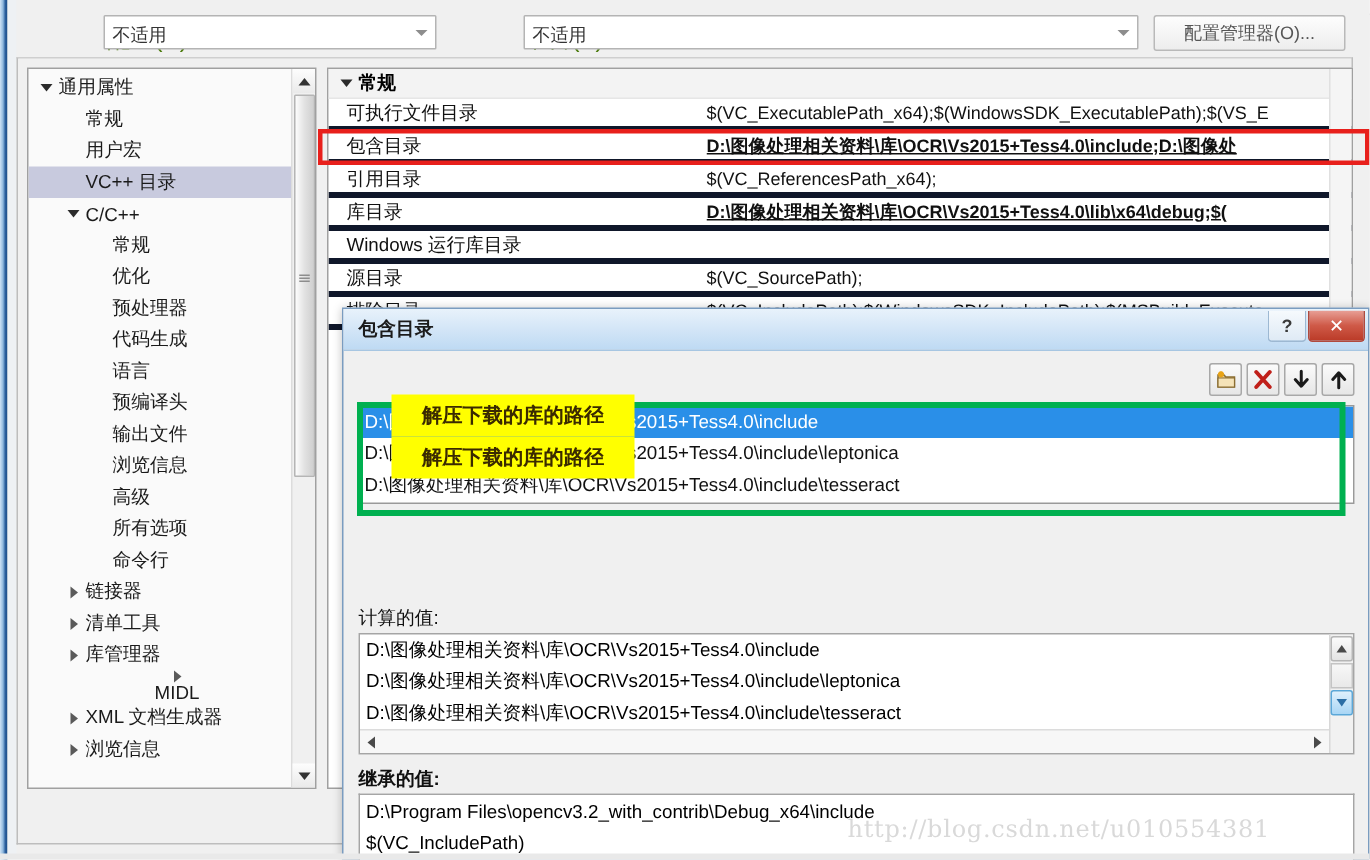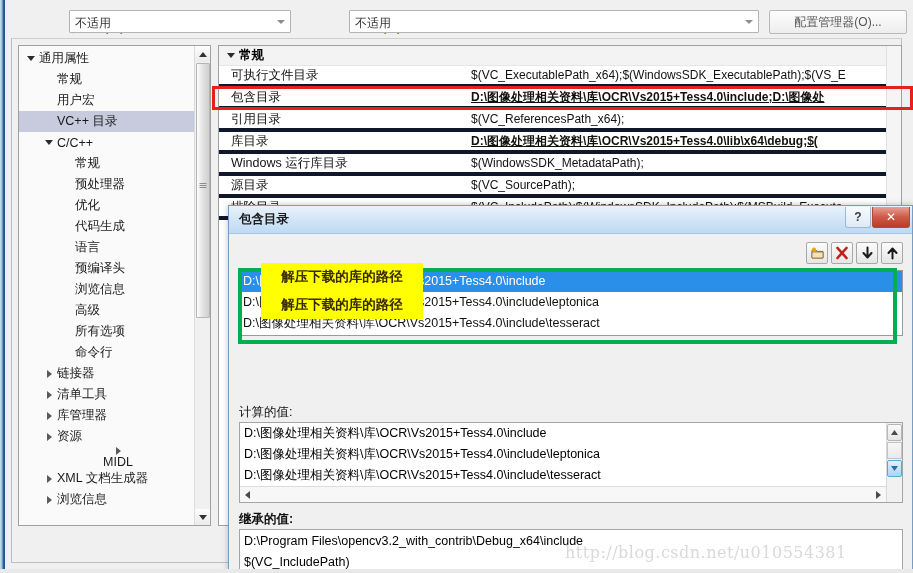--- a/index.html
+++ b/index.html
@@ -221,21 +221,21 @@
     <div class="lbl" style="position:absolute;left:12px;top:16px;">配置(C):</div>
     <div class="combo" style="left:58px;top:10px;width:222px;">
       <span>不适用</span>
       <span class="arrow"></span>
     </div>
     <div class="lbl" style="position:absolute;left:290px;top:16px;">平台(P):</div>
     <div class="combo" style="left:338px;top:10px;width:410px;">
       <span>不适用</span>
       <span class="arrow"></span>
     </div>
-    <div class="btn-cfgmgr" style="left:758px;top:10px;width:138px;">配置管理器(O)...</div>
+    <div class="btn-cfgmgr" style="left:758px;top:10px;width:128px;">配置管理器(O)...</div>
   </div>
 
   <div class="content-frame"></div>
 
   <div class="tree-panel">
     <div class="tree-list" id="tree-list">
         <div class="tnode" style="padding-left: 4px;">
           <span class="tw">
             <span class="tri-down"></span>
           </span>
@@ -258,40 +258,44 @@
             <span class="tri-down"></span>
           </span>
           <span>C/C++</span>
         </div>
         <div class="tnode" style="padding-left: 40px;">
           <span class="tw"></span>
           <span>常规</span>
         </div>
         <div class="tnode" style="padding-left: 40px;">
           <span class="tw"></span>
+          <span>优化</span>
+        </div>
+        <div class="tnode" style="padding-left: 40px;">
+          <span class="tw"></span>
           <span>预处理器</span>
         </div>
         <div class="tnode" style="padding-left: 40px;">
           <span class="tw"></span>
-          <span>优化</span>
-        </div>
-        <div class="tnode" style="padding-left: 40px;">
-          <span class="tw"></span>
           <span>代码生成</span>
         </div>
         <div class="tnode" style="padding-left: 40px;">
           <span class="tw"></span>
           <span>语言</span>
         </div>
         <div class="tnode" style="padding-left: 40px;">
           <span class="tw"></span>
           <span>预编译头</span>
         </div>
         <div class="tnode" style="padding-left: 40px;">
           <span class="tw"></span>
+          <span>输出文件</span>
+        </div>
+        <div class="tnode" style="padding-left: 40px;">
+          <span class="tw"></span>
           <span>浏览信息</span>
         </div>
         <div class="tnode" style="padding-left: 40px;">
           <span class="tw"></span>
           <span>高级</span>
         </div>
         <div class="tnode" style="padding-left: 40px;">
           <span class="tw"></span>
           <span>所有选项</span>
         </div>
@@ -309,26 +313,20 @@
           <span class="tw">
             <span class="tri-right"></span>
           </span>
           <span>清单工具</span>
         </div>
         <div class="tnode" style="padding-left: 22px;">
           <span class="tw">
             <span class="tri-right"></span>
           </span>
           <span>库管理器</span>
-        </div>
-        <div class="tnode" style="padding-left: 22px;">
-          <span class="tw">
-            <span class="tri-right"></span>
-          </span>
-          <span>资源</span>
         </div>
         <div class="tnode" style="padding-left: 22px; flex-direction: column;">
           <span class="tw">
             <span class="tri-right"></span>
           </span>
           <span>MIDL</span>
         </div>
         <div class="tnode" style="padding-left: 22px;">
           <span class="tw">
             <span class="tri-right"></span>
@@ -378,21 +376,20 @@
         <div class="prow">
           <div class="pname">引用目录</div>
           <div class="pval">$(VC_ReferencesPath_x64);</div>
         </div>
         <div class="prow">
           <div class="pname">库目录</div>
           <div class="pval bold">D:\图像处理相关资料\库\OCR\Vs2015+Tess4.0\lib\x64\debug;$(</div>
         </div>
         <div class="prow">
           <div class="pname">Windows 运行库目录</div>
-          <div class="pval">$(WindowsSDK_MetadataPath);</div>
         </div>
         <div class="prow">
           <div class="pname">源目录</div>
           <div class="pval">$(VC_SourcePath);</div>
         </div>
         <div class="prow">
           <div class="pname">排除目录</div>
           <div class="pval">$(VC_IncludePath);$(WindowsSDK_IncludePath);$(MSBuild_Executa</div>
         </div>
       </div>

